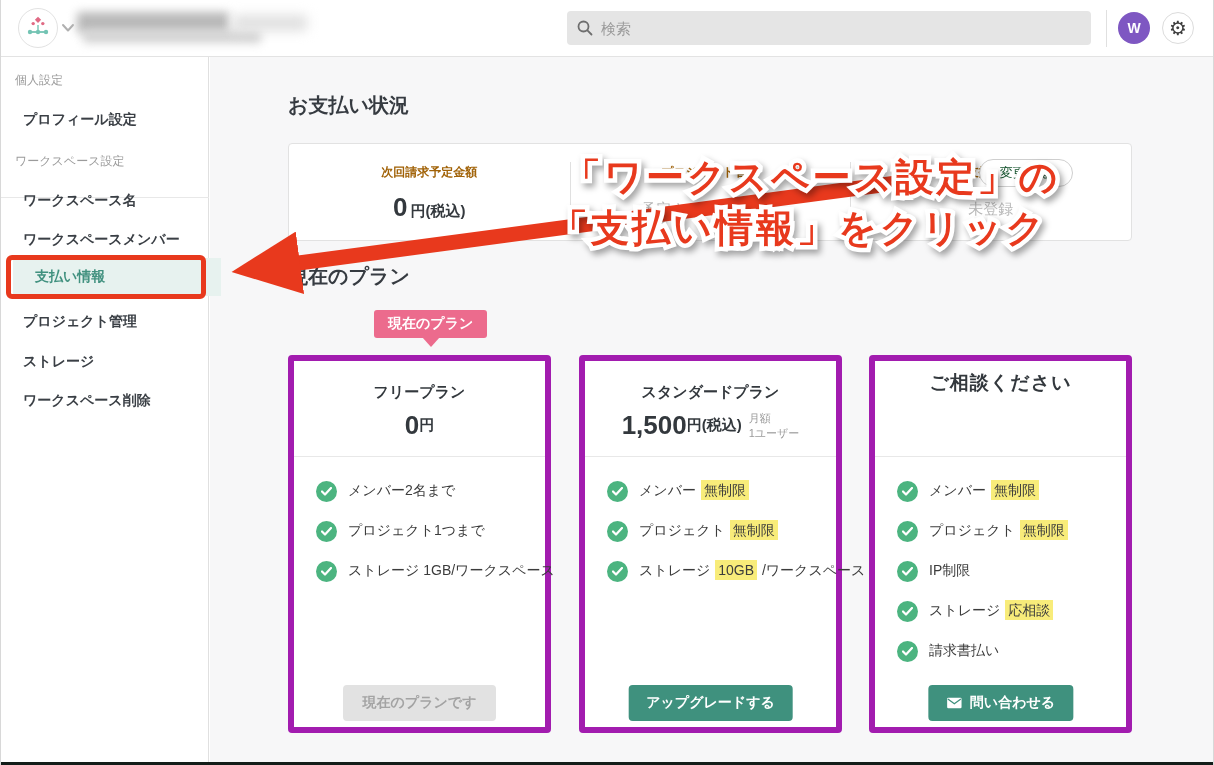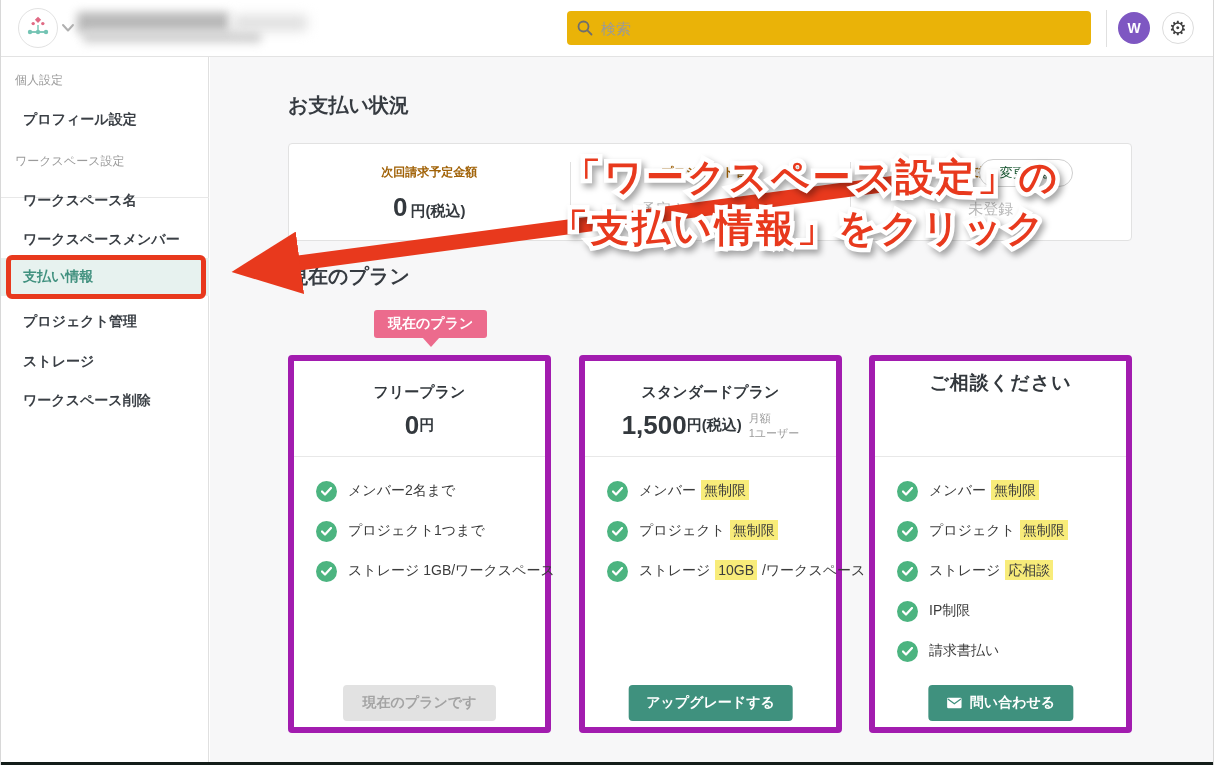--- a/index.html
+++ b/index.html
@@ -10,41 +10,41 @@
   
   .topbar { position:absolute; left:0; top:0; width:100%; height:57px; background:#fff;
             border-bottom:1px solid #e3e3e3; z-index:5; }
   .logo-circle { position:absolute; left:17px; top:8px; width:40px; height:40px; border:1px solid #e2e2e2;
                  border-radius:50%; background:#fff; display:flex; align-items:center; justify-content:center; cursor:pointer; }
   .chevron { position:absolute; left:60px; top:23px; }
   .blur-block { position:absolute; filter:blur(5px); border-radius:2px; }
   .b1 { left:76px; top:12px; width:152px; height:21px; background:#b9b9b9; }
   .b2 { left:82px; top:30px; width:178px; height:13px; background:#d2d2d2; }
   .b3 { left:232px; top:15px; width:74px; height:16px; background:#e0e0e0; filter:blur(6px); }
-  .searchbox { position:absolute; left:566px; top:11px; width:524px; height:34px; background:#eab308;
+  .searchbox { position:absolute; left:566px; top:11px; width:524px; height:34px; background:#e5e5e5;
                border-radius:4px; display:flex; align-items:center; padding:0 10px; }
   .searchbox svg { flex:0 0 auto; margin-right:8px; }
   .searchbox input { flex:1; background:transparent; border:none; outline:none; font-size:15px; color:#333;
                      font-family:inherit; }
   .searchbox input::placeholder { color:#9a9a9a; }
   .tb-divider { position:absolute; left:1105px; top:10px; width:1px; height:37px; background:#e0e0e0; }
   .avatar { position:absolute; left:1117px; top:12px; width:32px; height:32px; border-radius:50%;
             background:#7e57c2; color:#fff; font-size:14px; font-weight:700; display:flex;
             align-items:center; justify-content:center; cursor:pointer; }
   .gearbtn { position:absolute; left:1161px; top:12px; width:32px; height:32px; border-radius:50%;
              border:1px solid #dcdcdc; background:#fff; color:#3c3c3c; font-size:20px; line-height:1;
              display:flex; align-items:center; justify-content:center; cursor:pointer; }
 
   
   .sidebar { position:absolute; left:0; top:57px; width:208px; bottom:3px; background:#fff;
              border-right:1px solid #e0e0e0; z-index:4; }
   .sec-header { position:absolute; left:14px; font-size:12px; color:#9b9b9b; }
   .side-item { position:absolute; left:22px; font-size:14px; font-weight:600; color:#3a3f45; cursor:pointer; white-space:nowrap; }
   .side-sep { position:absolute; left:0; top:140px; width:208px; height:1px; background:#e8e8e8; }
-  .side-selected { position:absolute; left:0; top:258px; width:208px; height:38px; background:#e7f2ef;
+  .side-selected { position:absolute; left:12px; top:258px; width:208px; height:38px; background:#e7f2ef;
                    display:flex; align-items:center; cursor:pointer; }
   .side-selected span { margin-left:22px; font-size:14px; font-weight:600; color:#41917f; }
 
   
   .mainbg { position:absolute; left:209px; top:57px; right:0; bottom:3px; background:#f7f7f8; }
   .bottombar { position:absolute; left:0; bottom:0; width:100%; height:3px; background:#131d19; }
 
   .h1 { position:absolute; font-size:20px; font-weight:700; color:#363b41; z-index:6; }
 
   
@@ -285,29 +285,29 @@
             </svg>
           </span>
         <span class="ftext"><span>プロジェクト </span><span class="hl">無制限</span><span></span></span>
       </div>
       <div class="feat">
         <span class="check">
             <svg width="11" height="9" viewBox="0 0 11 9">
               <polyline points="1,4.5 4,7.5 10,1" fill="none" stroke="#fff" stroke-width="2.2" stroke-linecap="round" stroke-linejoin="round"></polyline>
             </svg>
           </span>
+        <span class="ftext"><span>IP制限</span><span></span></span>
+      </div>
+      <div class="feat">
+        <span class="check">
+            <svg width="11" height="9" viewBox="0 0 11 9">
+              <polyline points="1,4.5 4,7.5 10,1" fill="none" stroke="#fff" stroke-width="2.2" stroke-linecap="round" stroke-linejoin="round"></polyline>
+            </svg>
+          </span>
         <span class="ftext"><span>ストレージ </span><span class="hl">応相談</span><span></span></span>
-      </div>
-      <div class="feat">
-        <span class="check">
-            <svg width="11" height="9" viewBox="0 0 11 9">
-              <polyline points="1,4.5 4,7.5 10,1" fill="none" stroke="#fff" stroke-width="2.2" stroke-linecap="round" stroke-linejoin="round"></polyline>
-            </svg>
-          </span>
-        <span class="ftext"><span>IP制限</span><span></span></span>
       </div>
       <div class="feat">
         <span class="check">
             <svg width="11" height="9" viewBox="0 0 11 9">
               <polyline points="1,4.5 4,7.5 10,1" fill="none" stroke="#fff" stroke-width="2.2" stroke-linecap="round" stroke-linejoin="round"></polyline>
             </svg>
           </span>
         <span class="ftext"><span>請求書払い</span><span></span></span>
       </div>
     </div>

